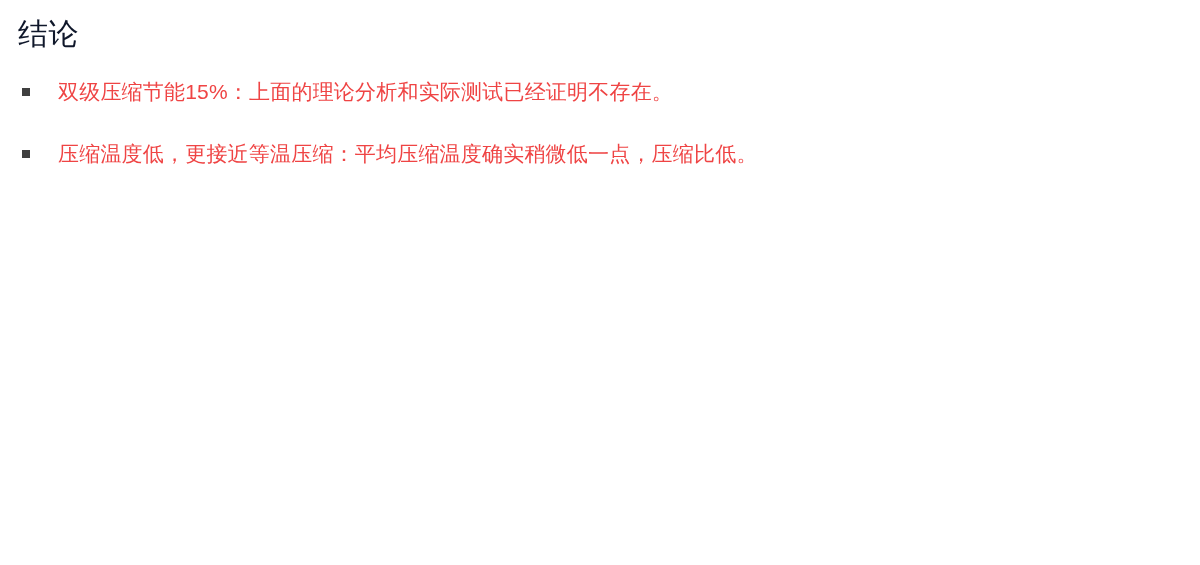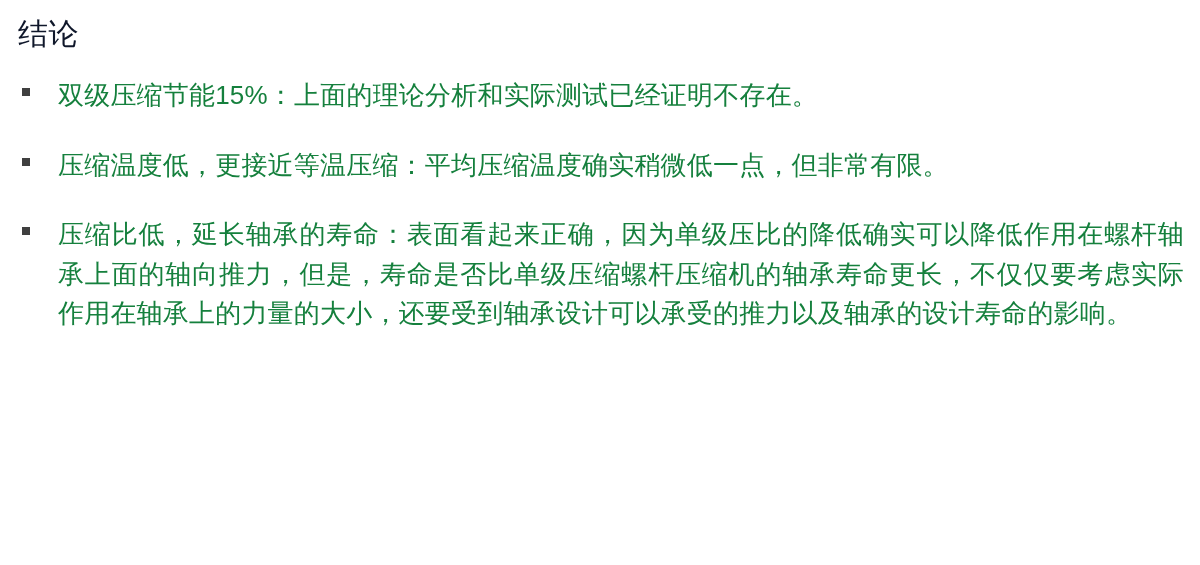--- a/index.html
+++ b/index.html
@@ -37,23 +37,23 @@
     top: 76px;
     width: 1170px;
     margin: 0;
     padding: 0;
     list-style: none;
   }
   .bullet-item {
     position: relative;
     padding-left: 44px;
     margin-bottom: 30px;
-    font-size: 26px;
+    font-size: 21px;
     line-height: 1.52;
-    color: #15803d;
+    color: #ef4444;
     letter-spacing: 0.2px;
   }
   .bullet-item:last-child {
     margin-bottom: 0;
   }
   .bullet-marker {
     position: absolute;
     left: 8px;
     top: 12px;
     width: 8px;
@@ -76,23 +76,19 @@
 
   <ul class="bullet-list">
 
     <li class="bullet-item">
       <span class="bullet-marker"></span>
       <span class="bullet-text">双级压缩节能15%：上面的理论分析和实际测试已经证明不存在。</span>
     </li>
 
     <li class="bullet-item">
       <span class="bullet-marker"></span>
-      <span class="bullet-text">压缩温度低，更接近等温压缩：平均压缩温度确实稍微低一点，但非常有限。</span>
+      <span class="bullet-text">压缩温度低，更接近等温压缩：平均压缩温度确实稍微低一点，压缩比低。</span>
     </li>
 
-    <li class="bullet-item">
-      <span class="bullet-marker"></span>
-      <span class="bullet-text">压缩比低，延长轴承的寿命：表面看起来正确，因为单级压比的降低确实可以降低作用在螺杆轴承上面的轴向推力，但是，寿命是否比单级压缩螺杆压缩机的轴承寿命更长，不仅仅要考虑实际作用在轴承上的力量的大小，还要受到轴承设计可以承受的推力以及轴承的设计寿命的影响。</span>
-    </li>
 
 
   </ul>
 </div>
 
 </body></html>

